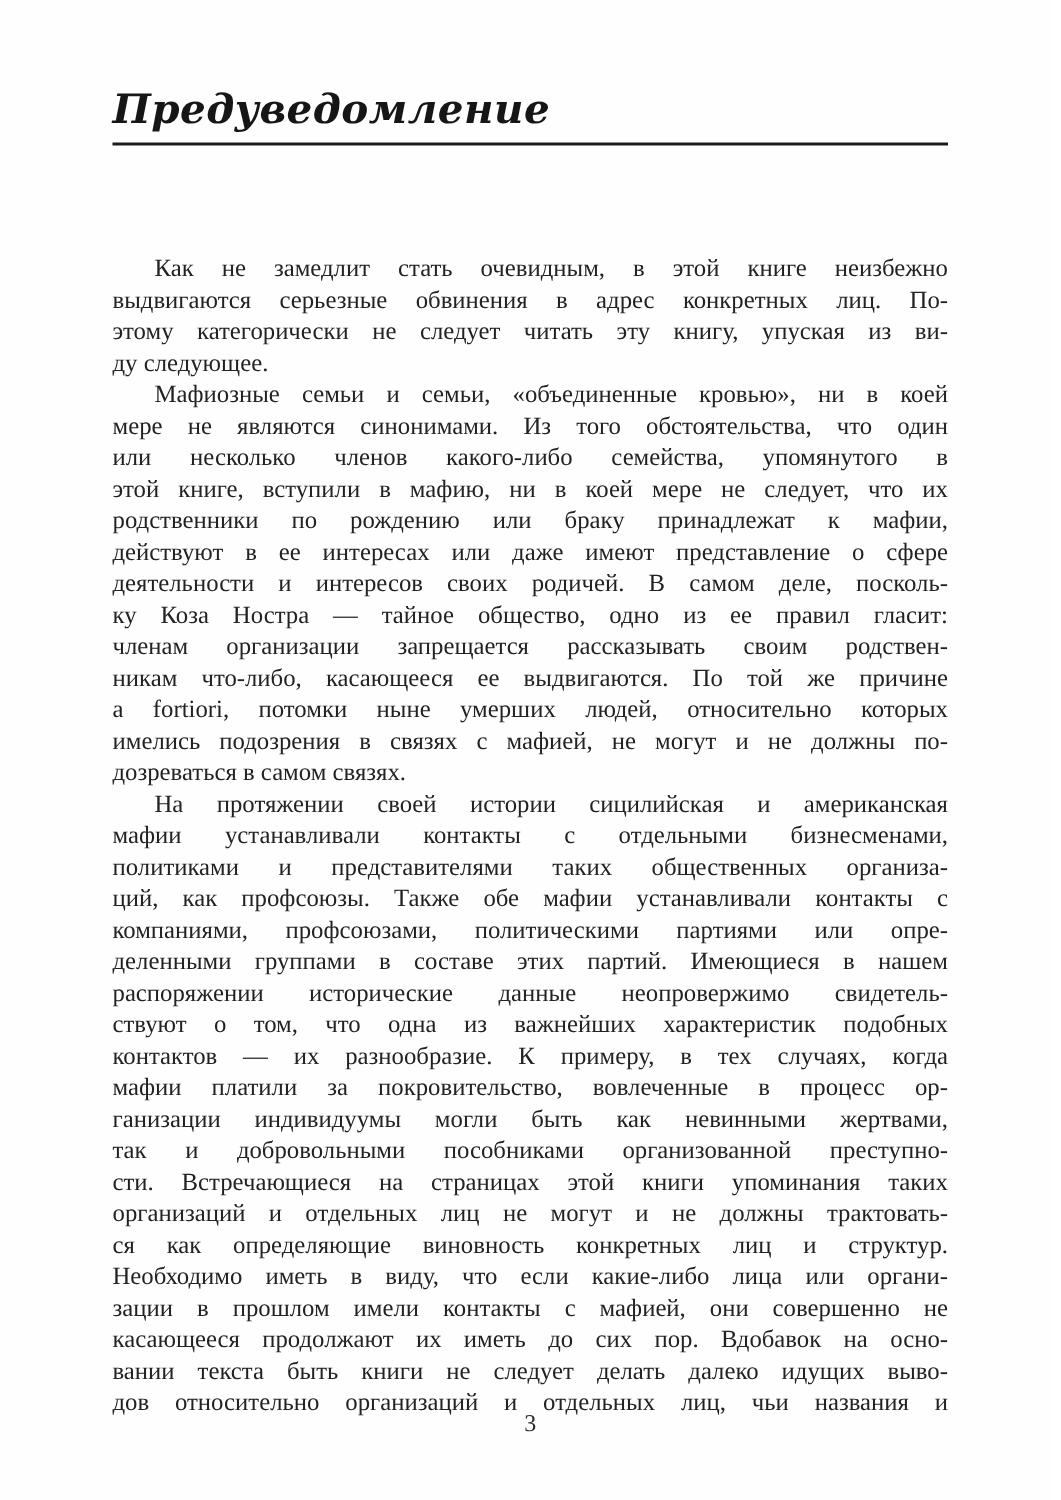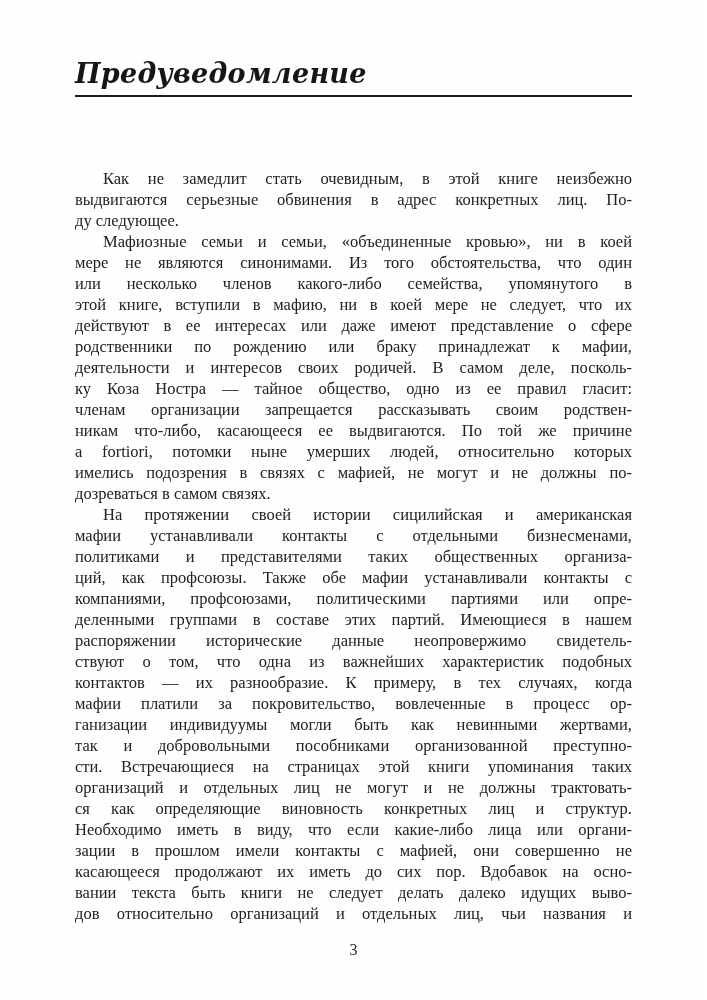--- a/index.html
+++ b/index.html
@@ -65,27 +65,28 @@
 </style>
 </head>
 <body>
 
 <div class="page">
   <div class="content">
     <h1 class="chapter-title">Предуведомление</h1>
     <div class="body-text" id="body-text">
         <div class="line first">Как не замедлит стать очевидным, в этой книге неизбежно</div>
         <div class="line">выдвигаются серьезные обвинения в адрес конкретных лиц. По-</div>
+        <div class="line">этому категорически не следует читать эту книгу, упуская из ви-</div>
         <div class="line para-end">ду следующее.</div>
         <div class="line first">Мафиозные семьи и семьи, «объединенные кровью», ни в коей</div>
         <div class="line">мере не являются синонимами. Из того обстоятельства, что один</div>
         <div class="line">или несколько членов какого-либо семейства, упомянутого в</div>
         <div class="line">этой книге, вступили в мафию, ни в коей мере не следует, что их</div>
+        <div class="line">родственники по рождению или браку принадлежат к мафии,</div>
         <div class="line">действуют в ее интересах или даже имеют представление о сфере</div>
-        <div class="line">родственники по рождению или браку принадлежат к мафии,</div>
         <div class="line">деятельности и интересов своих родичей. В самом деле, посколь-</div>
         <div class="line">ку Коза Ностра — тайное общество, одно из ее правил гласит:</div>
         <div class="line">членам организации запрещается рассказывать своим родствен-</div>
         <div class="line">никам что-либо, касающееся ее выдвигаются. По той же причине</div>
         <div class="line">a fortiori, потомки ныне умерших людей, относительно которых</div>
         <div class="line">имелись подозрения в связях с мафией, не могут и не должны по-</div>
         <div class="line para-end">дозреваться в самом связях.</div>
         <div class="line first">На протяжении своей истории сицилийская и американская</div>
         <div class="line">мафии устанавливали контакты с отдельными бизнесменами,</div>
         <div class="line">политиками и представителями таких общественных организа-</div>

